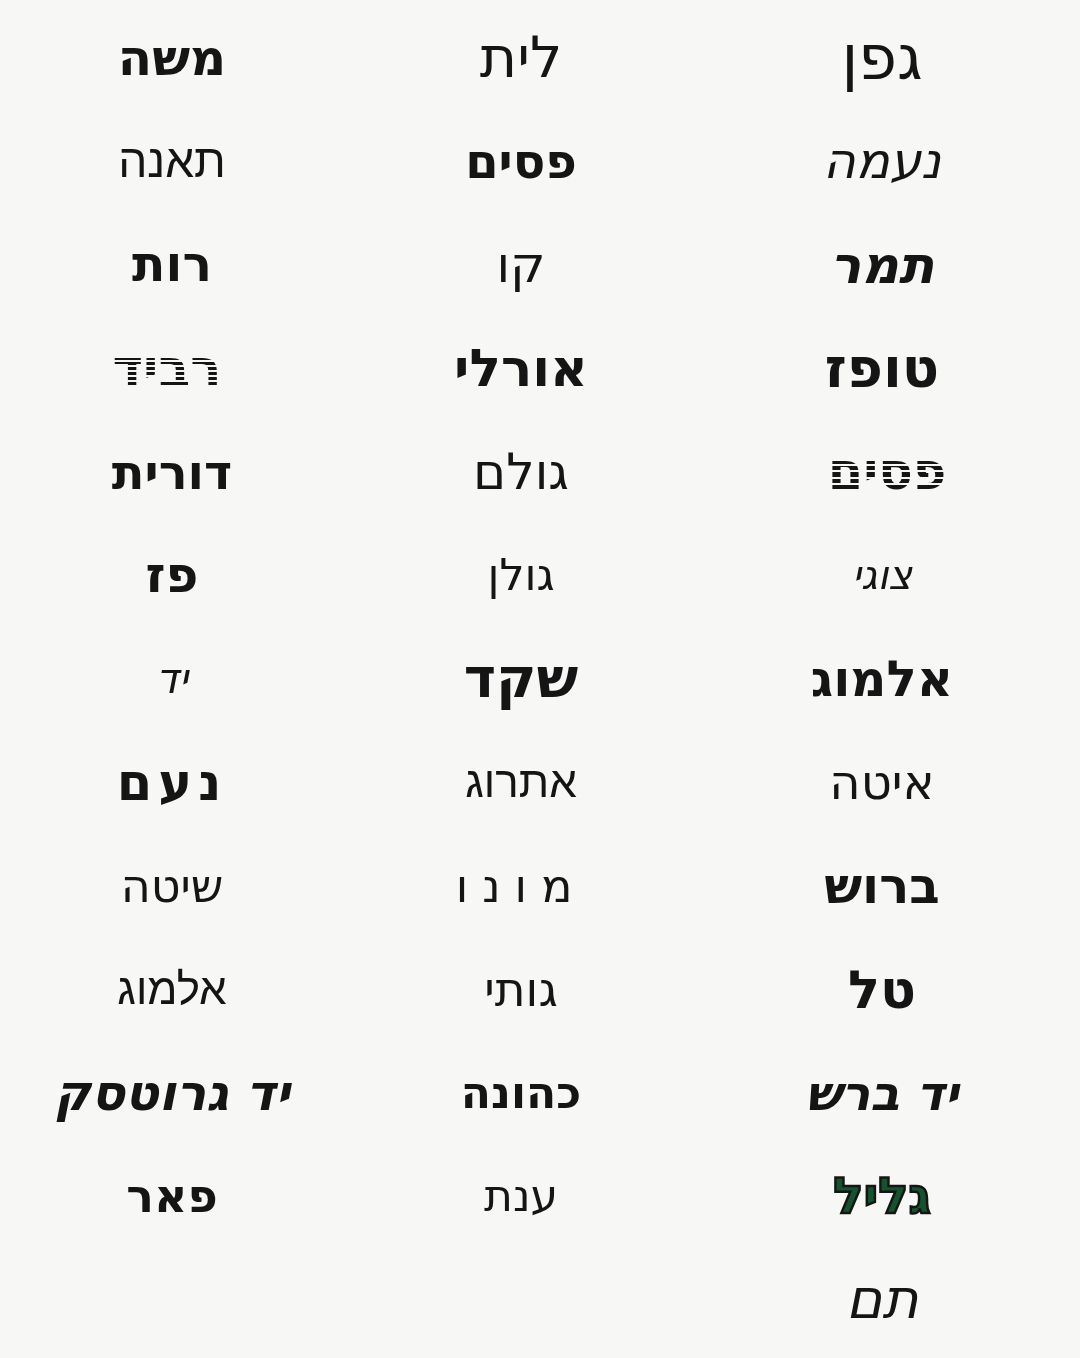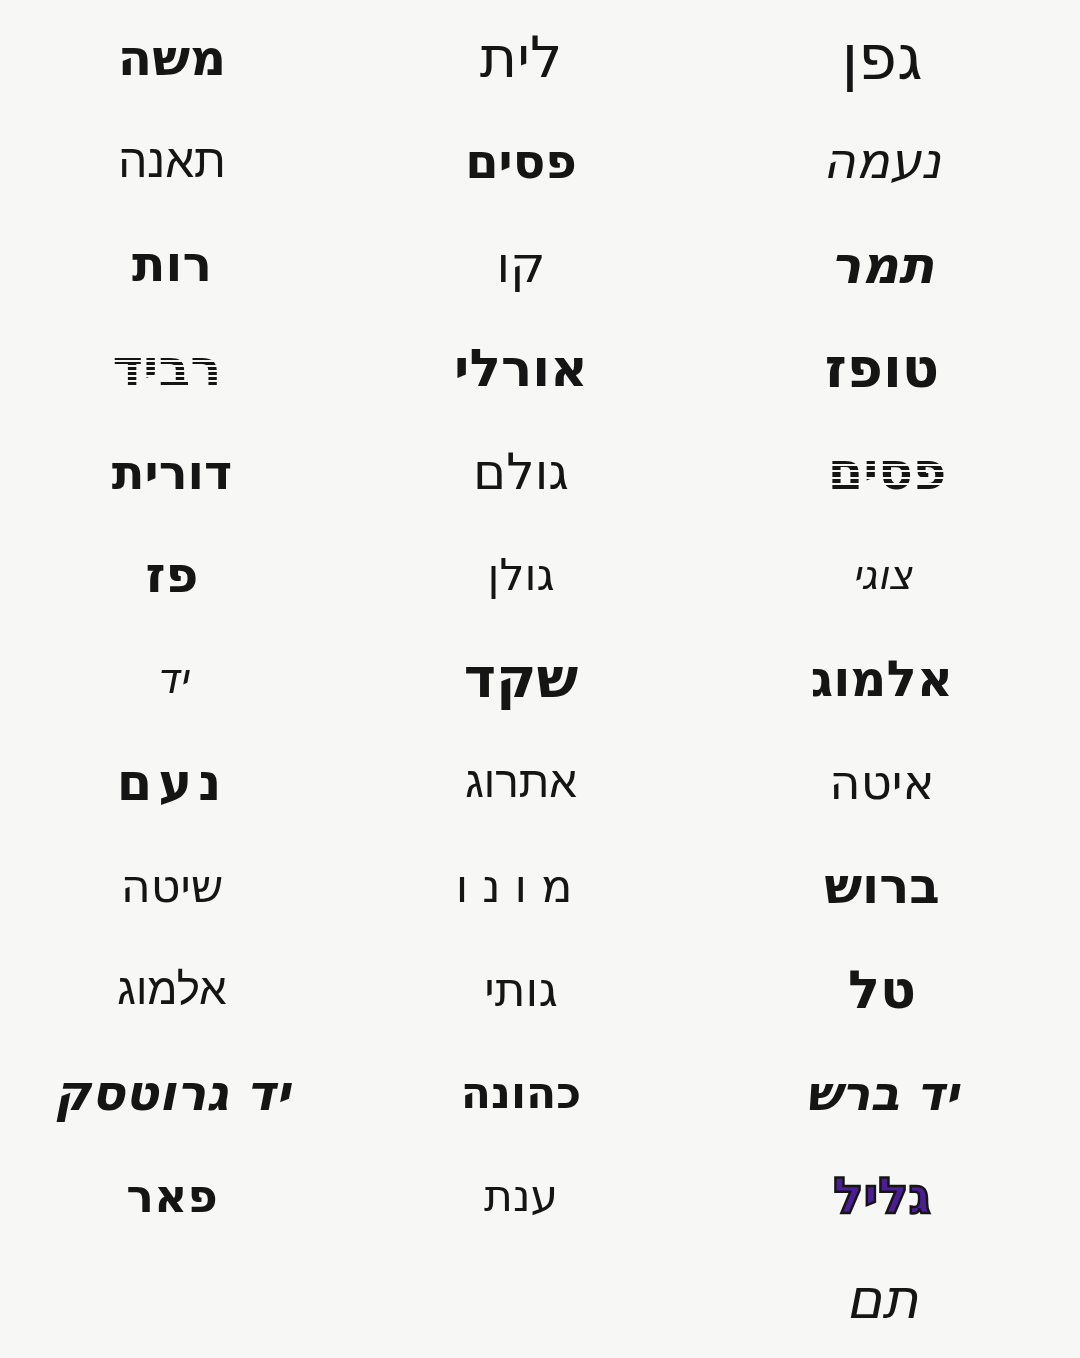--- a/index.html
+++ b/index.html
@@ -37,21 +37,21 @@
   .f-naama   .txt { font-size:50px; font-weight:300; font-style:italic; }
   .f-tamar   .txt { font-size:52px; font-weight:600; font-style:italic; }
   .f-topaz   .txt { font-size:55px; font-weight:800; }
   .f-ravid   .txt { font-size:52px; font-weight:700; }
   .f-tsugi   .txt { font-size:40px; font-weight:400; font-style:italic; }
   .f-almog   .txt { font-size:50px; font-weight:700; }
   .f-ita     .txt { font-size:48px; font-weight:500; }
   .f-brosh   .txt { font-size:50px; font-weight:700; font-family:"DejaVu Serif","DejaVu Sans",serif; }
   .f-tal     .txt { font-size:53px; font-weight:700; }
   .f-yadbrush{ } .f-yadbrush .txt { font-size:48px; font-weight:800; font-style:italic; }
-  .f-galil   .txt { font-size:50px; font-weight:800; color:#4c1d95; -webkit-text-stroke:2.5px #151515; }
+  .f-galil   .txt { font-size:50px; font-weight:800; color:#14532d; -webkit-text-stroke:2.5px #151515; }
   .f-tam     .txt { font-size:55px; font-weight:500; font-style:italic; }
 
   .f-lit     .txt { font-size:57px; font-weight:400; }
   .f-rimon   .txt { font-size:48px; font-weight:600; font-family:"DejaVu Serif","DejaVu Sans",serif; }
   .f-kav     .txt { font-size:50px; font-weight:400; }
   .f-orly    .txt { font-size:52px; font-weight:800; }
   .f-golem   .txt { font-size:50px; font-weight:500; }
   .f-golan   .txt { font-size:44px; font-weight:400; }
   .f-shaked  .txt { font-size:55px; font-weight:700; }
   .f-etrog   .txt { font-size:44px; font-weight:300; }

